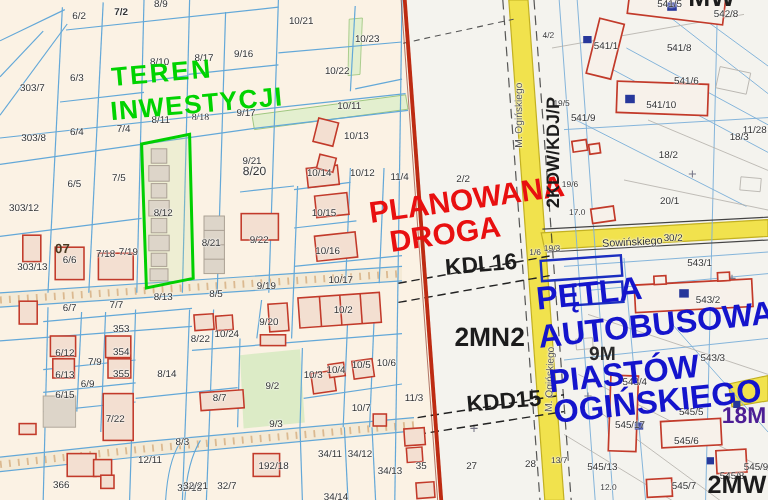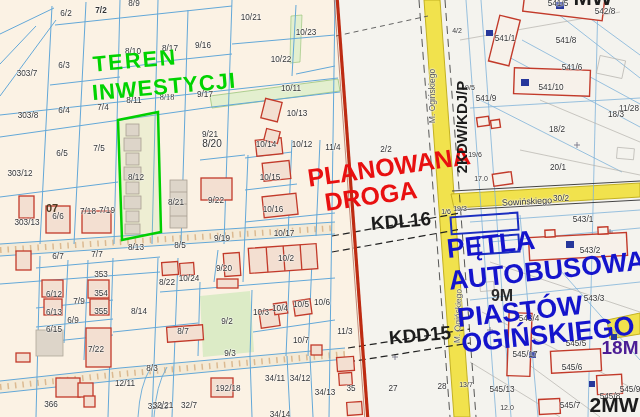--- a/index.html
+++ b/index.html
@@ -368,20 +368,21 @@
       <span class="halo" style="position: absolute; left: 458px; top: 316px; transform: translate(-50%, -50%) rotate(-88deg); font-size: 8.5px; color: rgb(85, 85, 85); font-weight: 400; letter-spacing: 0px; white-space: nowrap;">M. Ogińskiego</span>
       <span class="halo" style="position: absolute; left: 527px; top: 202px; transform: translate(-50%, -50%) rotate(-3deg); font-size: 9px; color: rgb(51, 51, 51); font-weight: 400; letter-spacing: 0px; white-space: nowrap;">Sowińskiego</span>
       <span style="position: absolute; left: 135px; top: 61px; transform: translate(-50%, -50%) rotate(-5deg); font-size: 22px; color: rgb(0, 211, 0); font-weight: 700; letter-spacing: 2px; white-space: nowrap;">TEREN</span>
       <span style="position: absolute; left: 164px; top: 87px; transform: translate(-50%, -50%) rotate(-5deg); font-size: 22px; color: rgb(0, 211, 0); font-weight: 700; letter-spacing: 1px; white-space: nowrap;">INWESTYCJI</span>
       <span style="position: absolute; left: 389px; top: 167px; transform: translate(-50%, -50%) rotate(-8deg); font-size: 25px; color: rgb(232, 16, 16); font-weight: 700; letter-spacing: 0px; white-space: nowrap;">PLANOWANA</span>
       <span style="position: absolute; left: 371px; top: 196px; transform: translate(-50%, -50%) rotate(-8deg); font-size: 25px; color: rgb(232, 16, 16); font-weight: 700; letter-spacing: 0px; white-space: nowrap;">DROGA</span>
       <span style="position: absolute; left: 491px; top: 245px; transform: translate(-50%, -50%) rotate(-6deg); font-size: 27px; color: rgb(20, 20, 204); font-weight: 700; letter-spacing: 0px; white-space: nowrap;">PĘTLA</span>
       <span style="position: absolute; left: 547px; top: 271px; transform: translate(-50%, -50%) rotate(-6deg); font-size: 27px; color: rgb(20, 20, 204); font-weight: 700; letter-spacing: 0px; white-space: nowrap;">AUTOBUSOWA</span>
       <span style="position: absolute; left: 520px; top: 312px; transform: translate(-50%, -50%) rotate(-6deg); font-size: 27px; color: rgb(20, 20, 204); font-weight: 700; letter-spacing: 0px; white-space: nowrap;">PIASTÓW</span>
       <span style="position: absolute; left: 548px; top: 335px; transform: translate(-50%, -50%) rotate(-6deg); font-size: 27px; color: rgb(20, 20, 204); font-weight: 700; letter-spacing: 0px; white-space: nowrap;">OGIŃSKIEGO</span>
+      <span style="position: absolute; left: 408px; top: 281px; transform: translate(-50%, -50%) rotate(0deg); font-size: 22px; color: rgb(28, 28, 28); font-weight: 700; letter-spacing: 0px; white-space: nowrap;">2MN2</span>
       <span style="position: absolute; left: 401px; top: 221px; transform: translate(-50%, -50%) rotate(-5deg); font-size: 19px; color: rgb(28, 28, 28); font-weight: 700; letter-spacing: 0px; white-space: nowrap;">KDL16</span>
       <span style="position: absolute; left: 420px; top: 335px; transform: translate(-50%, -50%) rotate(-5deg); font-size: 19px; color: rgb(28, 28, 28); font-weight: 700; letter-spacing: 0px; white-space: nowrap;">KDD15</span>
       <span style="position: absolute; left: 461px; top: 127px; transform: translate(-50%, -50%) rotate(-90deg); font-size: 15px; color: rgb(28, 28, 28); font-weight: 700; letter-spacing: 0px; white-space: nowrap;">2KDW/KDJ/P</span>
       <span style="position: absolute; left: 502px; top: 296px; transform: translate(-50%, -50%) rotate(0deg); font-size: 16px; color: rgb(42, 42, 42); font-weight: 700; letter-spacing: 0px; white-space: nowrap;">9M</span>
       <span style="position: absolute; left: 620px; top: 347px; transform: translate(-50%, -50%) rotate(0deg); font-size: 19px; color: #4c1d95; font-weight: 700; letter-spacing: 0px; white-space: nowrap;">18M</span>
       <span style="position: absolute; left: 614px; top: 404px; transform: translate(-50%, -50%) rotate(0deg); font-size: 21px; color: rgb(28, 28, 28); font-weight: 700; letter-spacing: 0px; white-space: nowrap;">2MW</span>
       <span style="position: absolute; left: 593px; top: -2px; transform: translate(-50%, -50%) rotate(0deg); font-size: 22px; color: rgb(28, 28, 28); font-weight: 700; letter-spacing: 0px; white-space: nowrap;">MW</span>
       <span style="position: absolute; left: 52px; top: 208px; transform: translate(-50%, -50%) rotate(0deg); font-size: 11px; color: rgb(74, 58, 34); font-weight: 700; letter-spacing: 0px; white-space: nowrap;">07</span>
     </div>
 </div>

